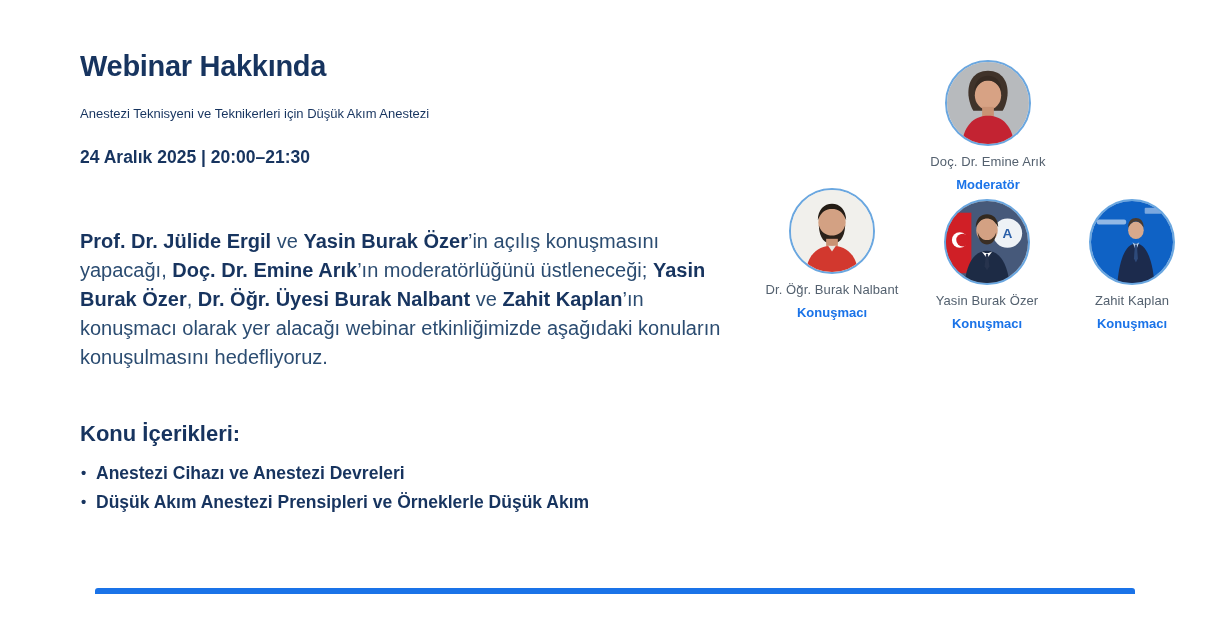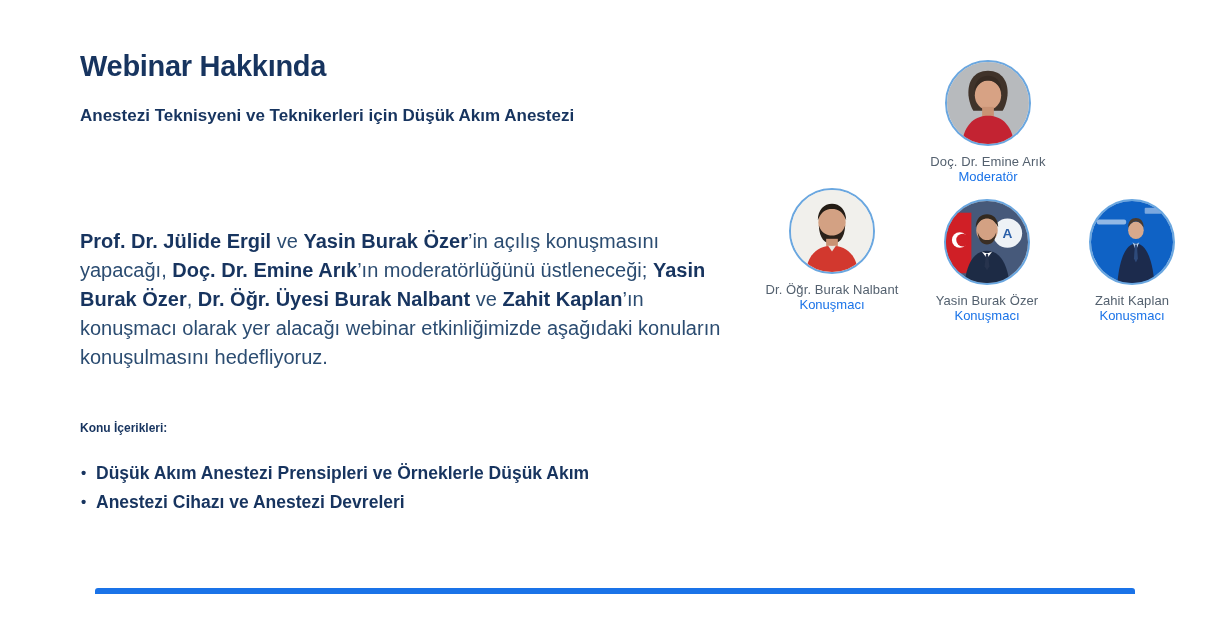--- a/index.html
+++ b/index.html
@@ -19,34 +19,34 @@
     background:var(--bg); overflow:hidden;
     color:var(--body-color);
   }
   .page-title {
     position:absolute; left:80px; top:50px;
     font-size:29px; font-weight:700; letter-spacing:-0.3px;
     color:var(--heading-color);
   }
   .subtitle {
     position:absolute; left:80px; top:106px;
-    font-size:17px; font-weight:700; color:var(--heading-color);
+    font-size:13px; font-weight:400; color:var(--heading-color);
   }
   .datetime {
     position:absolute; left:80px; top:147px;
     font-size:17.5px; font-weight:700; color:var(--heading-color);
   }
   .intro {
     position:absolute; left:80px; top:227px; width:660px;
     font-size:20px; line-height:29px; color:var(--body-color);
   }
   .intro .b { font-weight:700; color:var(--heading-color); }
   .topics-heading {
     position:absolute; left:80px; top:421px;
-    font-size:12px; font-weight:700; color:var(--heading-color);text-align:center;
+    font-size:22px; font-weight:700; color:var(--heading-color);text-align:center;
   }
   .topics-list {
     position:absolute; left:80px; top:459px; width:680px;
     list-style:none; font-size:17.5px; font-weight:700;
     line-height:28.5px; color:var(--heading-color);
   }
   .topics-list li { position:relative; padding-left:16px; }
   .topics-list li::before {
     content:"\2022"; position:absolute; left:1px; top:0;
     font-size:15px; color:var(--heading-color);
@@ -61,42 +61,43 @@
     width:86px; height:86px; margin:0 auto;
     border-radius:50%; border:2px solid var(--ring-color);
     overflow:hidden; background:#e8edf2;
   }
   .avatar svg { display:block; width:100%; height:100%; }
   .person-name {
     margin-top:8px; font-size:13px; color:var(--name-color);
     letter-spacing:0.1px;
   }
   .person-role {
-    margin-top:0; font-size:13px; font-weight:400;
+    margin-top:8px; font-size:13px; font-weight:700;
     color:var(--accent-blue);
   }
   .bottom-bar {
     position:absolute; left:95px; bottom:0; width:1040px; height:6px;
     background:var(--bar-color); border-radius:3px 3px 0 0;
   }
 </style>
 </head>
 <body>
 
 <div class="page">
 
   <h1 class="page-title">Webinar Hakkında</h1>
   <h2 class="subtitle">Anestezi Teknisyeni ve Teknikerleri için Düşük Akım Anestezi</h2>
+  <div class="datetime">24 Aralık 2025 | 20:00–21:30</div>
 
   <p class="intro" id="intro-paragraph"><span class="b">Prof. Dr. Jülide Ergil</span><span> ve </span><span class="b">Yasin Burak Özer</span><span>’in açılış konuşmasını yapacağı, </span><span class="b">Doç. Dr. Emine Arık</span><span>’ın moderatörlüğünü üstleneceği; </span><span class="b">Yasin Burak Özer</span><span>, </span><span class="b">Dr. Öğr. Üyesi Burak Nalbant</span><span> ve </span><span class="b">Zahit Kaplan</span><span>’ın konuşmacı olarak yer alacağı webinar etkinliğimizde aşağıdaki konuların konuşulmasını hedefliyoruz.</span></p>
 
   <h3 class="topics-heading">Konu İçerikleri:</h3>
   <ul class="topics-list" id="topics-list">
+      <li>Anestezi Cihazı ve Anestezi Devreleri</li>
       <li>Düşük Akım Anestezi Prensipleri ve Örneklerle Düşük Akım</li>
-      <li>Anestezi Cihazı ve Anestezi Devreleri</li>
     </ul>
 
   <div class="person-card card-moderator">
     <div class="avatar">
       <svg viewBox="0 0 84 84">
         <rect width="84" height="84" fill="#b7babd"></rect>
         <path d="M42 9 C27 9 21 21 22 34 C23 44 27 50 27 50 L57 50 C57 50 61 44 62 34 C63 21 57 9 42 9 Z" fill="#40332a"></path>
         <ellipse cx="42" cy="34" rx="13.5" ry="15" fill="#d7a284"></ellipse>
         <path d="M28 30 C28 19 35 14 42 14 C49 14 56 19 56 30 C52 21 47 19 42 19 C37 19 32 21 28 30 Z" fill="#372b23"></path>
         <rect x="36" y="46" width="12" height="10" fill="#c99274"></rect>

